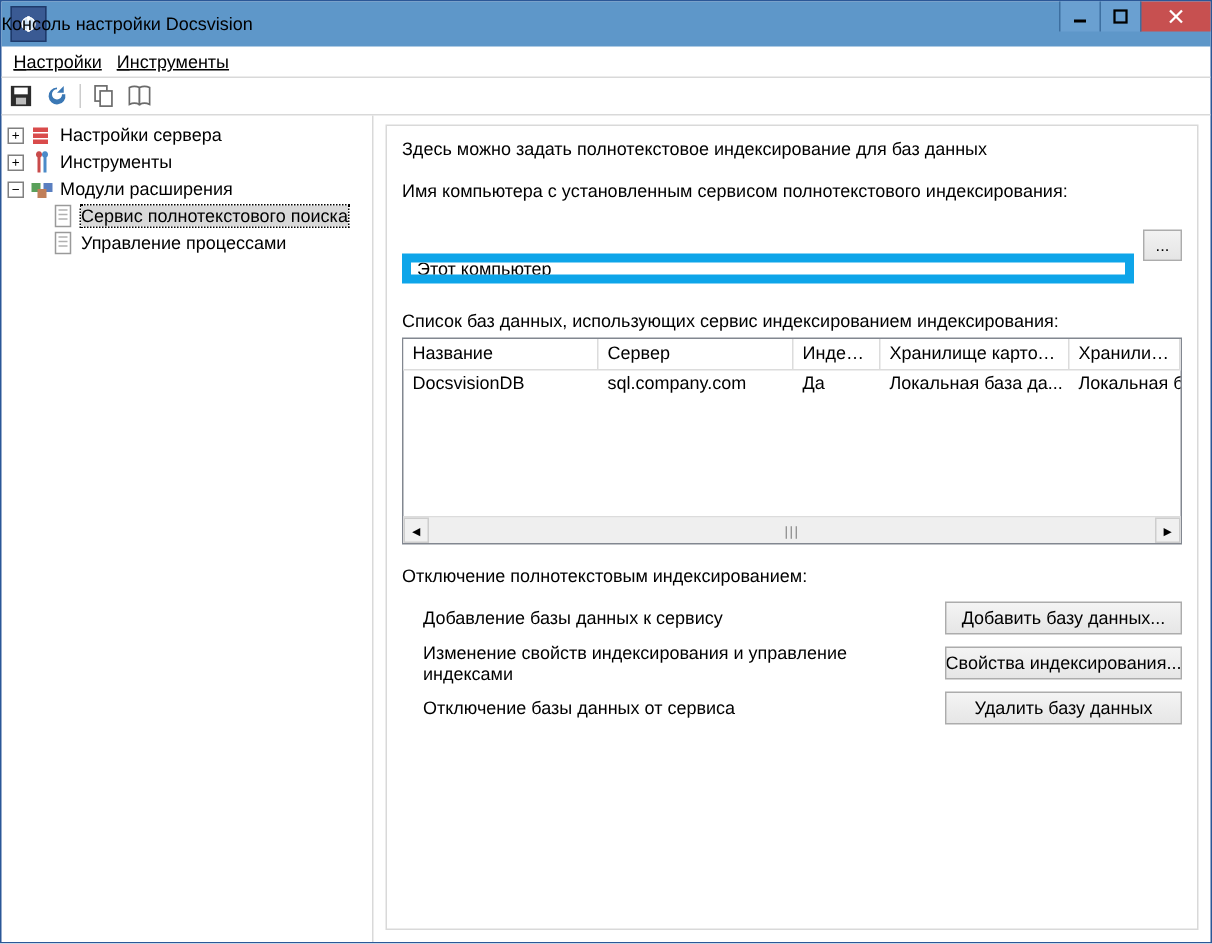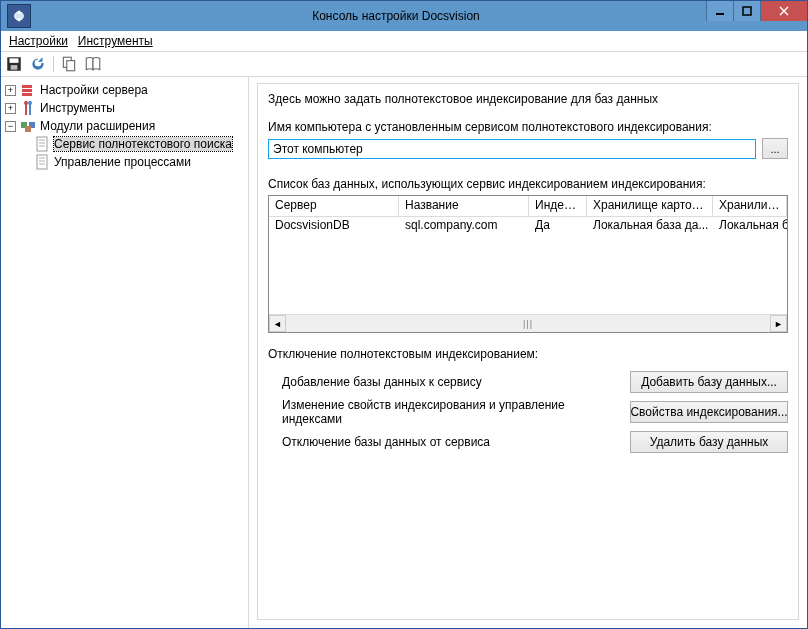--- a/index.html
+++ b/index.html
@@ -34,21 +34,20 @@
     height: 22px;
     margin-left: 6px;
     background: #3a5a93;
     border: 1px solid #1e3a6b;
     display:flex;align-items:center;justify-content:center;
   }
   .titlebar .app-icon svg { width:14px;height:14px; }
   .titlebar .title {
     position:absolute;
     left:0; right:16px;
-    text-align:center;
     font-size:12px;
     pointer-events:none;
   }
   .win-controls {
     position:absolute;
     right:0; top:0;
     height:20px;
     display:flex;
   }
   .win-btn {
@@ -159,25 +158,26 @@
   }
   .field-row {
     display:flex;
     align-items:center;
     gap:6px;
     margin-bottom: 18px;
   }
   .field-row input[type="text"] {
     flex:1;
     height:20px;
-    border:1px solid #0ea5e9;
+    border:6px solid #0ea5e9;
     background:#fff;
     padding: 0 4px;
     font: inherit;
     box-sizing:border-box;
+    margin-top:31px;
   }
   .browse-btn {
     width:26px;height:21px;
     border:1px solid #acacac;
     background: linear-gradient(#f2f2f2,#e5e5e5);
     font-size:11px;
     display:flex;align-items:center;justify-content:center;
     box-sizing:border-box;
   }
   .grid {
@@ -414,22 +414,22 @@
         <div class="label">Имя компьютера с установленным сервисом полнотекстового индексирования:</div>
         <div class="field-row">
           <input type="text" value="Этот компьютер" style="">
           <div class="browse-btn">...</div>
         </div>
 
         <div class="label">Список баз данных, использующих сервис индексированием индексирования:</div>
 
         <div class="grid">
           <div class="grid-header">
+            <div class="col c0">Название</div>
             <div class="col c1">Сервер</div>
-            <div class="col c0">Название</div>
             <div class="col c2">Индекс...</div>
             <div class="col c3">Хранилище карточек</div>
             <div class="col c4">Хранилище ф</div>
           </div>
           <div class="grid-body">
             <div class="grid-row">
               <div class="cell c0">DocsvisionDB</div>
               <div class="cell c1">sql.company.com</div>
               <div class="cell c2">Да</div>
               <div class="cell c3">Локальная база да...</div>

